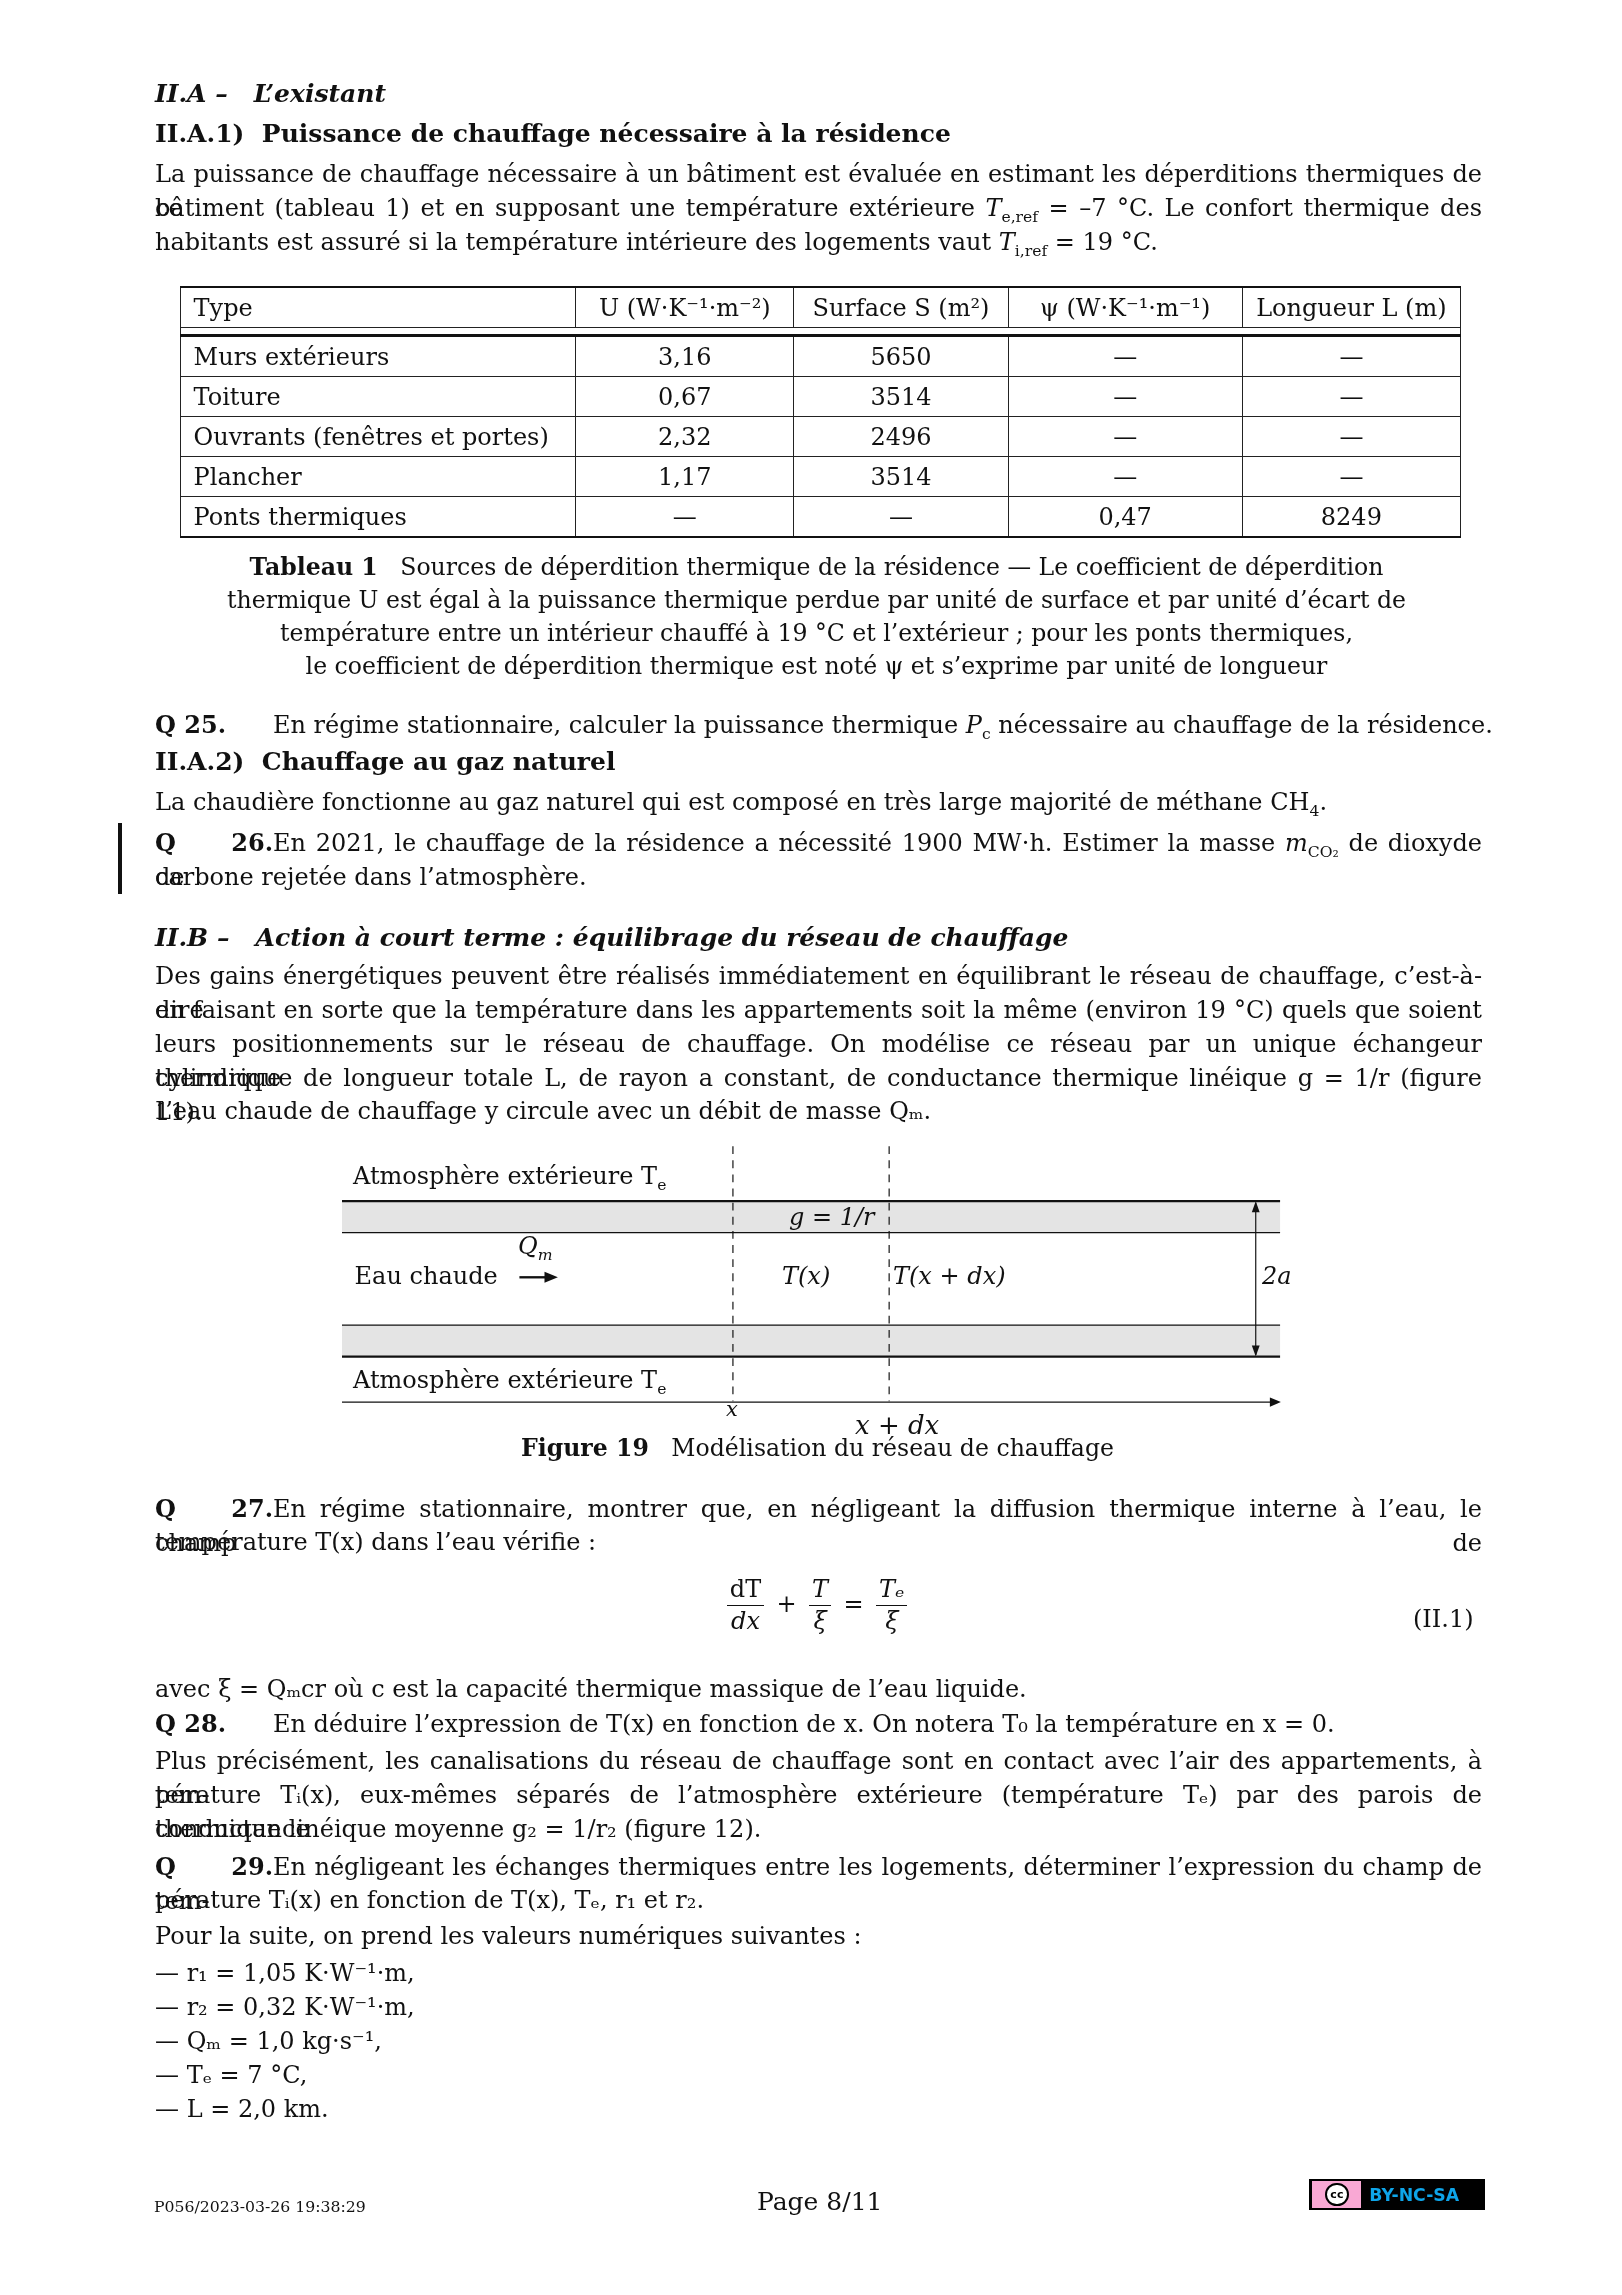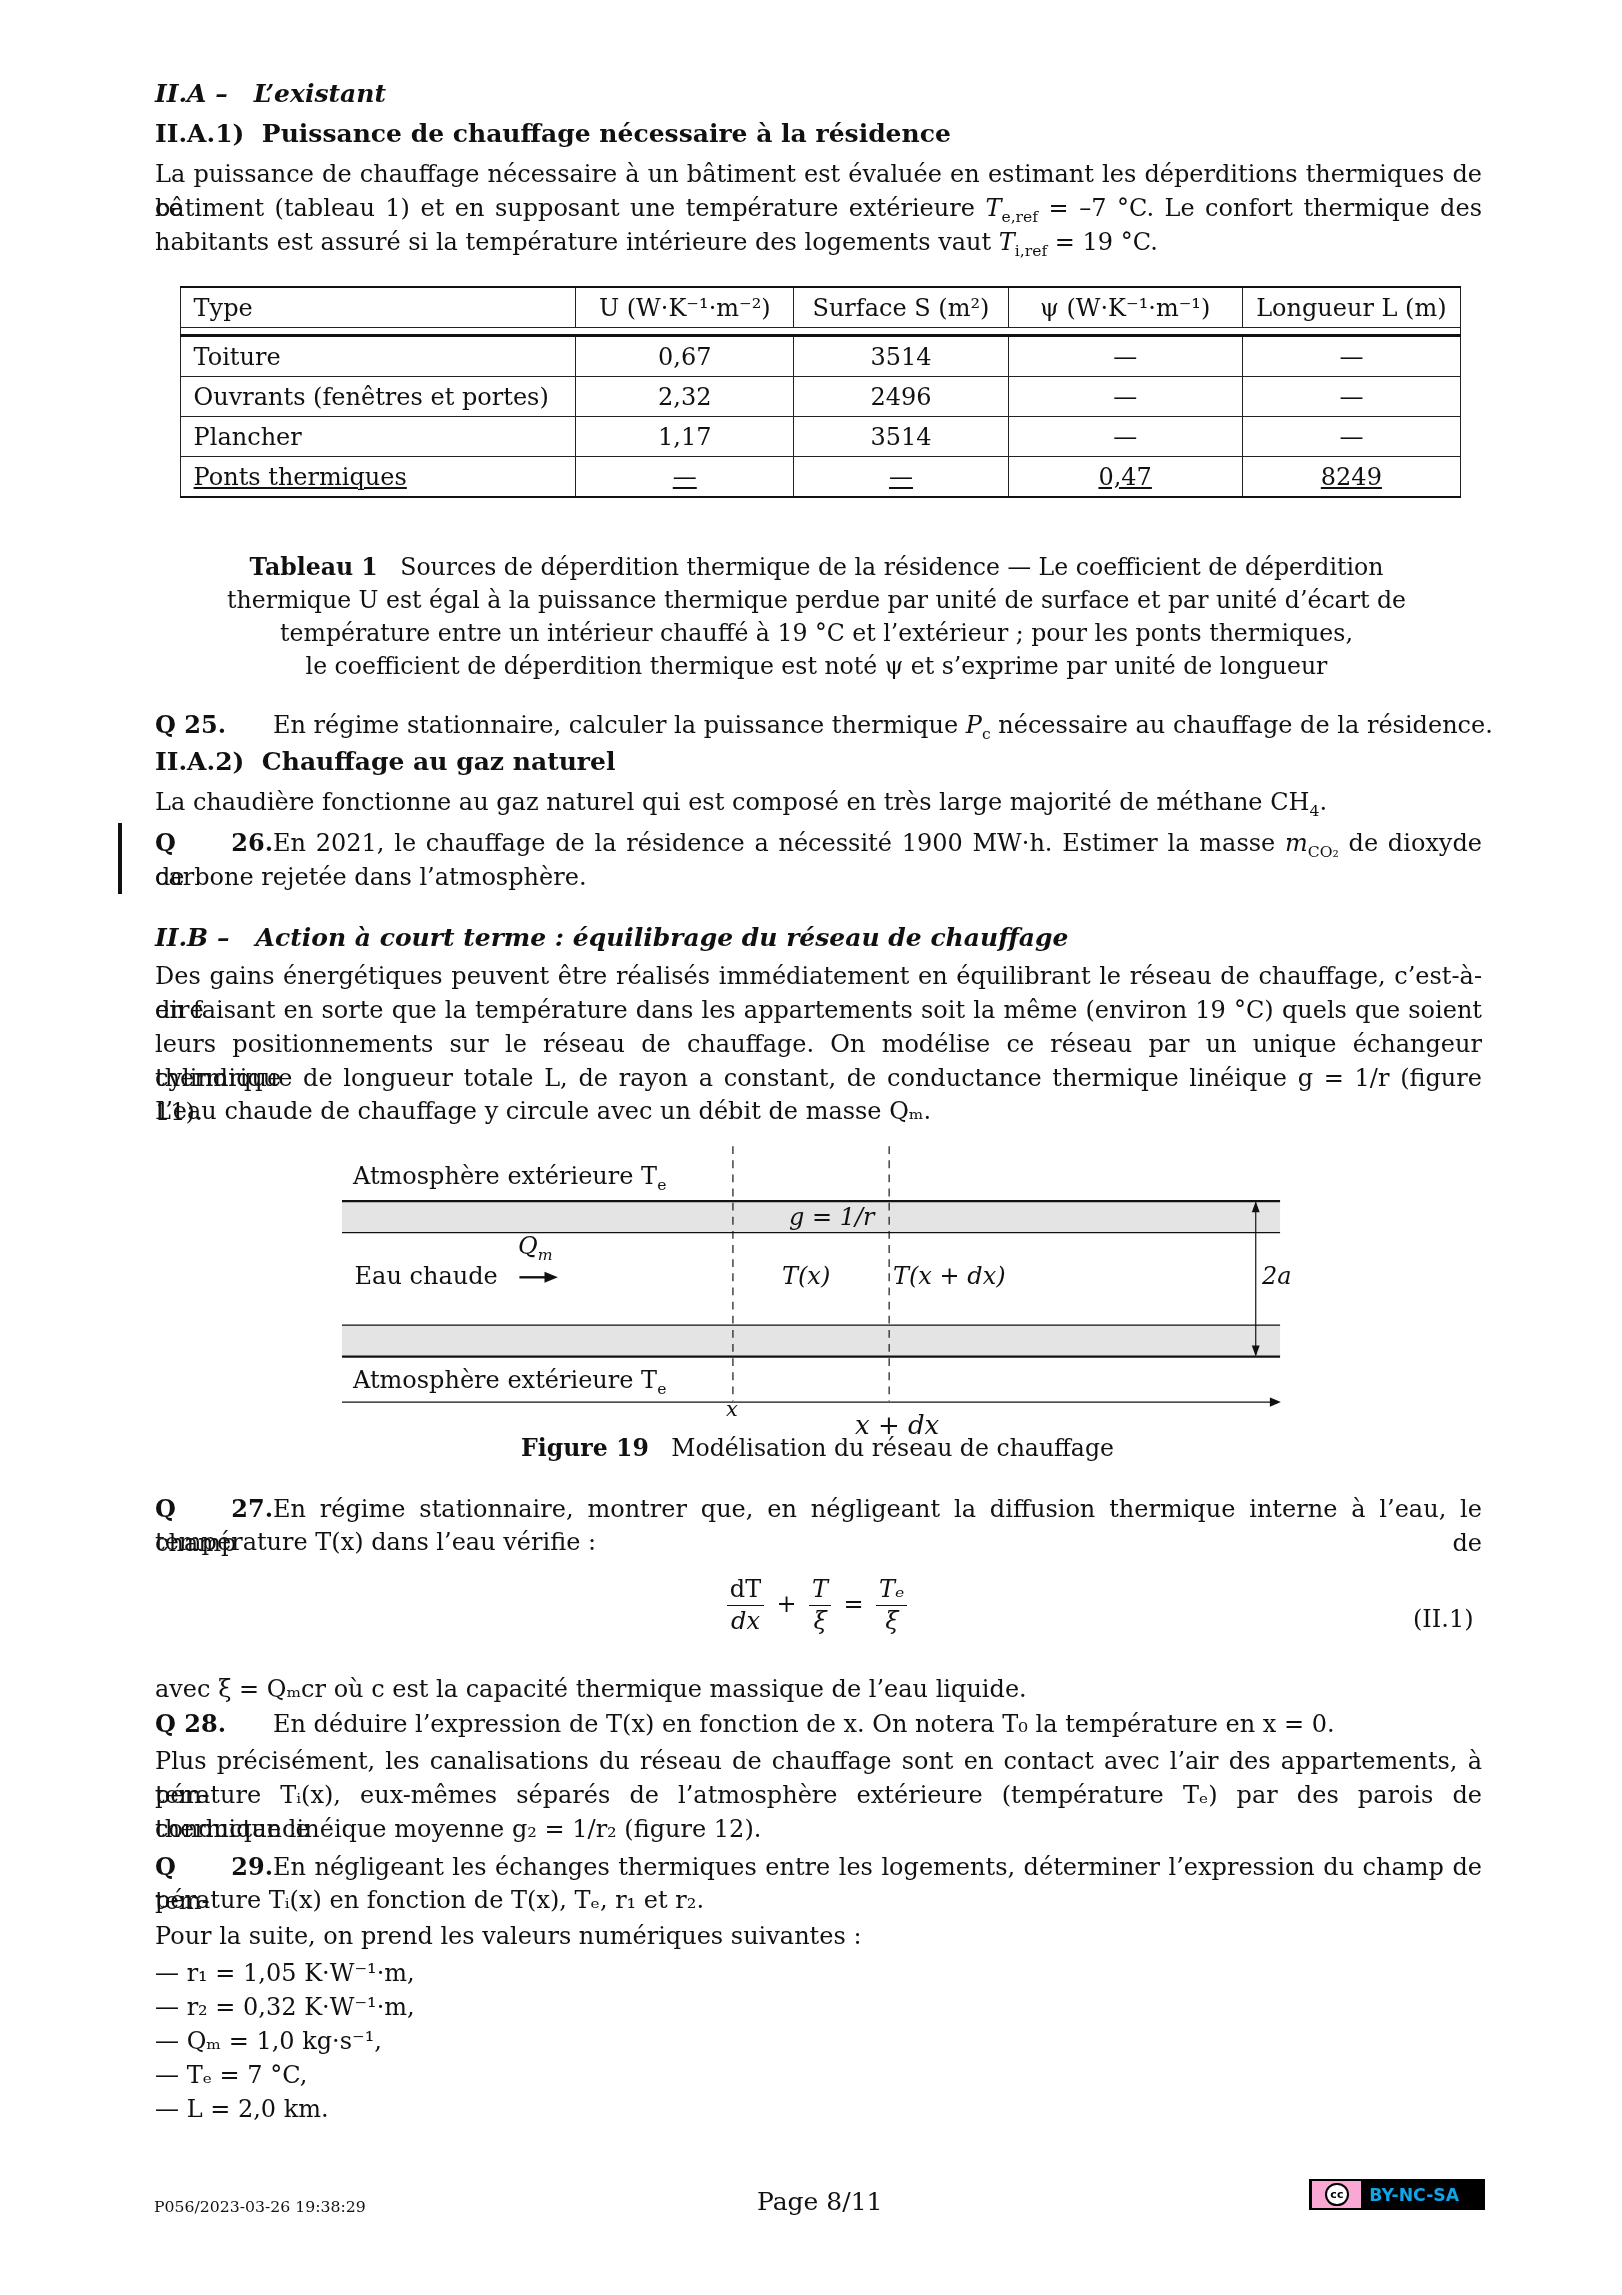--- a/index.html
+++ b/index.html
@@ -17,21 +17,21 @@
   .q { font-weight: bold; display: inline-block; width: 118px; }
 
   table.t1 { position: absolute; left: 180px; top: 286px; width: 1281px; border-collapse: collapse;
              font-size: 24px; }
   table.t1 td, table.t1 th { border: 1.6px solid #222; height: 39px; padding: 0 12.6px; font-weight: normal; }
   table.t1 th { height: 39px; }
   table.t1 td.c, table.t1 th.c { text-align: center; }
   table.t1 td.l, table.t1 th.l { text-align: left; }
   table.t1 tr.sep td { height: 6.3px; padding: 0; border-bottom: 3.9px solid #111; border-left: 1.6px solid #222; border-right:1.6px solid #222;}
   table.t1 tr.hd th { border-top: 2.4px solid #111; }
-  table.t1 tr.last td { border-bottom: 2.4px solid #111; text-decoration: underline; }
+  table.t1 tr.last td { border-bottom: 2.4px solid #111; }
   .caption { position: absolute; left: 204px; width: 1225px; text-align: center; font-size: 23.6px; line-height: 33px; }
 
   .changebar { position: absolute; left: 118px; top: 823px; width: 3.9px; height: 71px; background: #111; }
 
   .fig { position: absolute; left: 342px; top: 1146px; width: 942px; height: 283px; }
   .figtxt { position: absolute; font-size: 24px; white-space: nowrap; }
 
   .eq { position: absolute; font-size: 24px; }
   .frac { display: inline-flex; flex-direction: column; align-items: center; vertical-align: middle; margin: 0 4.7px; }
   .frac .n { border-bottom: 1.6px solid #111; padding: 0 3.1px; line-height: 31px; }
@@ -73,20 +73,27 @@
         <tr class="hd">
       <th class="l" style="width:369px;">Type</th>
       <th class="c" style="width:192px;">U (W·K⁻¹·m⁻²)</th>
       <th class="c" style="width:188px;">Surface S (m²)</th>
       <th class="c" style="width:208px;">ψ (W·K⁻¹·m⁻¹)</th>
       <th class="c">Longueur L (m)</th>
     </tr>
     <tr class="sep">
           <td colspan="5"></td>
         </tr>
+    <tr>
+      <td class="l">Murs extérieurs</td>
+      <td class="c">3,16</td>
+      <td class="c">5650</td>
+      <td class="c">—</td>
+      <td class="c">—</td>
+    </tr>
     <tr>
       <td class="l">Toiture</td>
       <td class="c">0,67</td>
       <td class="c">3514</td>
       <td class="c">—</td>
       <td class="c">—</td>
     </tr>
     <tr>
       <td class="l">Ouvrants (fenêtres et portes)</td>
       <td class="c">2,32</td>

